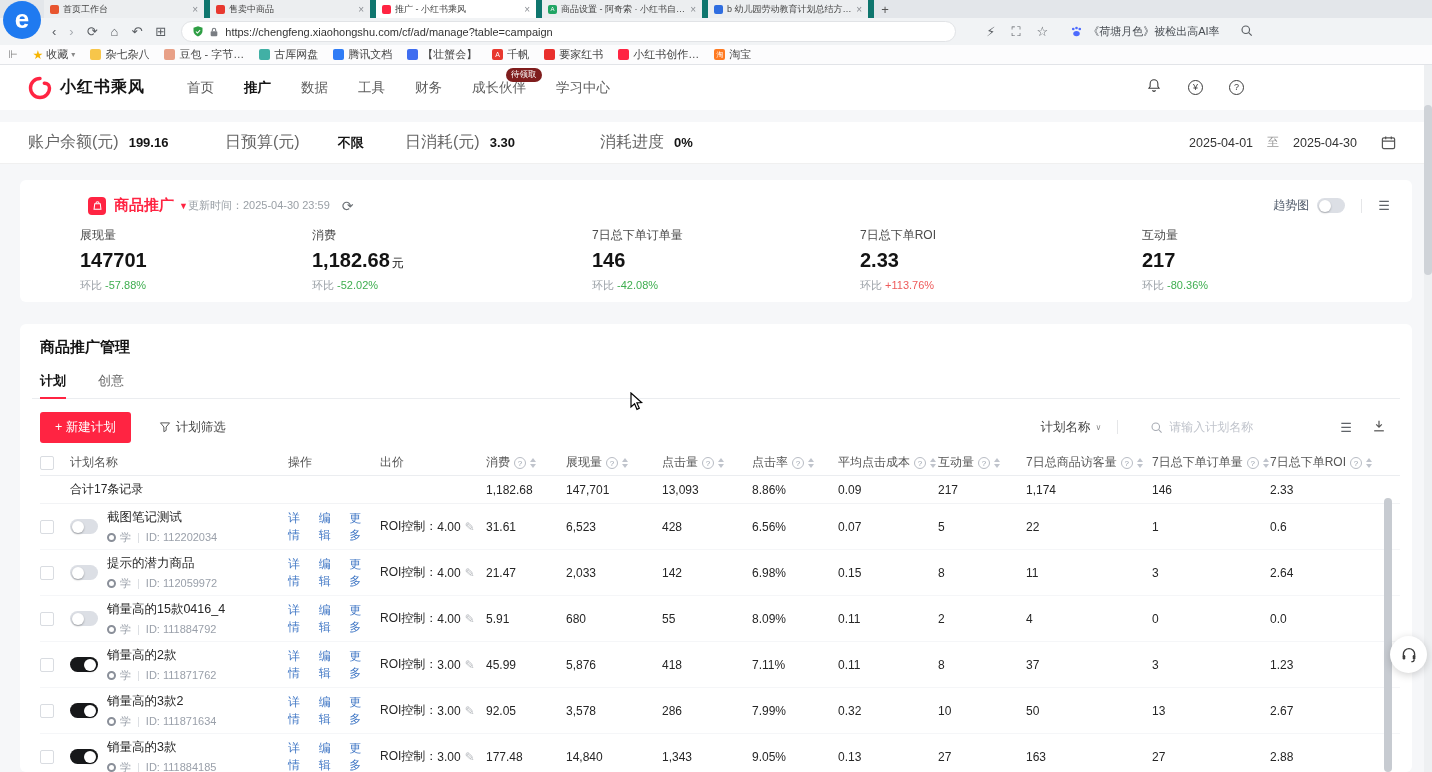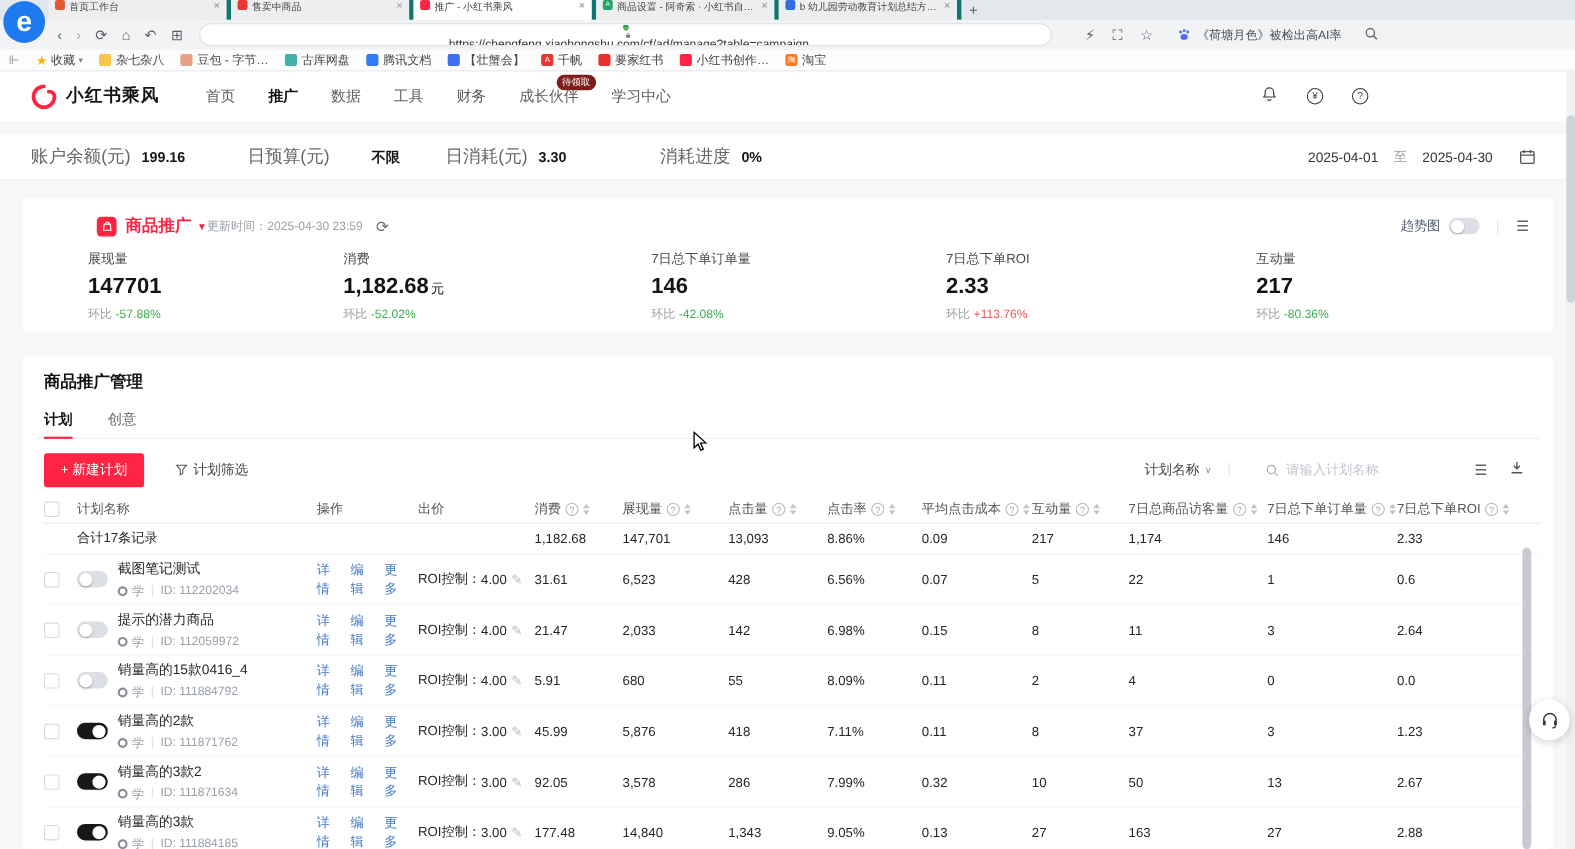--- a/index.html
+++ b/index.html
@@ -5,33 +5,33 @@
   * { margin:0; padding:0; box-sizing:border-box; }
   html,body { width:1432px; height:772px; }
   body { font-family:"Liberation Sans","DejaVu Sans",sans-serif; background:#f6f7f9; color:#262626; }
   #screen { position:relative; width:1432px; height:772px; overflow:hidden; background:#f6f7f9; }
 
   
   .chrome { position:absolute; top:0; left:0; width:1432px; height:65px; background:#e3e6ea; }
   .browser-logo { position:absolute; top:1px; left:3px; width:38px; height:38px; border-radius:50%;
     background:#1f7af0; color:#fff; font-size:26px; font-weight:bold; text-align:center; line-height:36px; z-index:5;}
   .tabstrip { position:absolute; top:0; left:44px; right:0; height:18px; display:flex; align-items:stretch; }
-  .btab { display:flex; width:166px; padding:0 6px; font-size:9px; color:#454545;
-    border-right:4px solid #0f766e; background:#eceef0; overflow:hidden; white-space:nowrap; }
+  .btab { display:flex; align-items:center; width:166px; padding:0 6px; font-size:9px; color:#454545;
+    border-right:6px solid #0f766e; background:#eceef0; overflow:hidden; white-space:nowrap; }
   .btab.active { background:#ffffff; }
   .btab .fav { width:9px; height:9px; border-radius:2px; margin-right:4px; flex:0 0 auto; font-size:6px; color:#fff; line-height:9px; text-align:center;}
   .f0{background:#e8552f;} .f1{background:#e8382f;} .f2{background:#ff2442; border-radius:50%;}
   .f3{background:#21a564;} .f4{background:#2f6de0; border-radius:50%;}
   .btab .ttl { flex:1; overflow:hidden; text-overflow:ellipsis; }
   .tclose { margin-left:4px; color:#8b8f94; font-size:10px; flex:0 0 auto;}
   .newtab { width:22px; display:flex; align-items:center; justify-content:center; color:#555; font-size:13px; }
   .addrbar { position:absolute; top:18px; left:0; right:0; height:27px; background:#f1f3f5; display:flex; align-items:center; padding-left:52px; }
   .nav-ic { color:#5a5e63; font-size:13px; margin-right:13px; line-height:1; }
   .nav-ic.dim { color:#a7abb0; }
-  .urlpill { display:flex; align-items:center; width:775px; height:21px; background:#ffffff; border:1px solid #e1e3e6; border-radius:11px; padding:0 10px; margin-left:2px;flex-direction:column;}
+  .urlpill { display:flex; align-items:center; width:775px; height:21px; background:#ffffff; border:1px solid #e1e3e6; border-radius:11px; padding:0 10px; margin-left:2px;}
   .url-text { font-size:11px; color:#333; margin-left:6px; white-space:nowrap; overflow:hidden;}
   .right-ics { display:flex; align-items:center; margin-left:14px; }
   .right-ics .nav-ic { margin-right:0; margin-left:16px; }
   .hotsearch { display:flex; align-items:center; margin-left:22px; font-size:11px; color:#4a4f55; }
   .hotsearch svg { margin-right:5px; }
   .bookmarks { position:absolute; top:45px; left:0; right:0; height:20px; background:#fcfcfd; border-bottom:1px solid #e2e4e8;
     display:flex; align-items:center; padding-left:8px; font-size:11px; color:#454545; }
   .bm { display:flex; align-items:center; margin-right:15px; white-space:nowrap; }
   .bm .bic { width:11px; height:11px; border-radius:2px; margin-right:4px; font-size:7px; color:#fff; text-align:center; line-height:11px;}
   .bi-folder{background:#f7c64a;} .bi-avatar{background:#e8a087;border-radius:50%;} .bi-pan{background:#41b0a5;}

